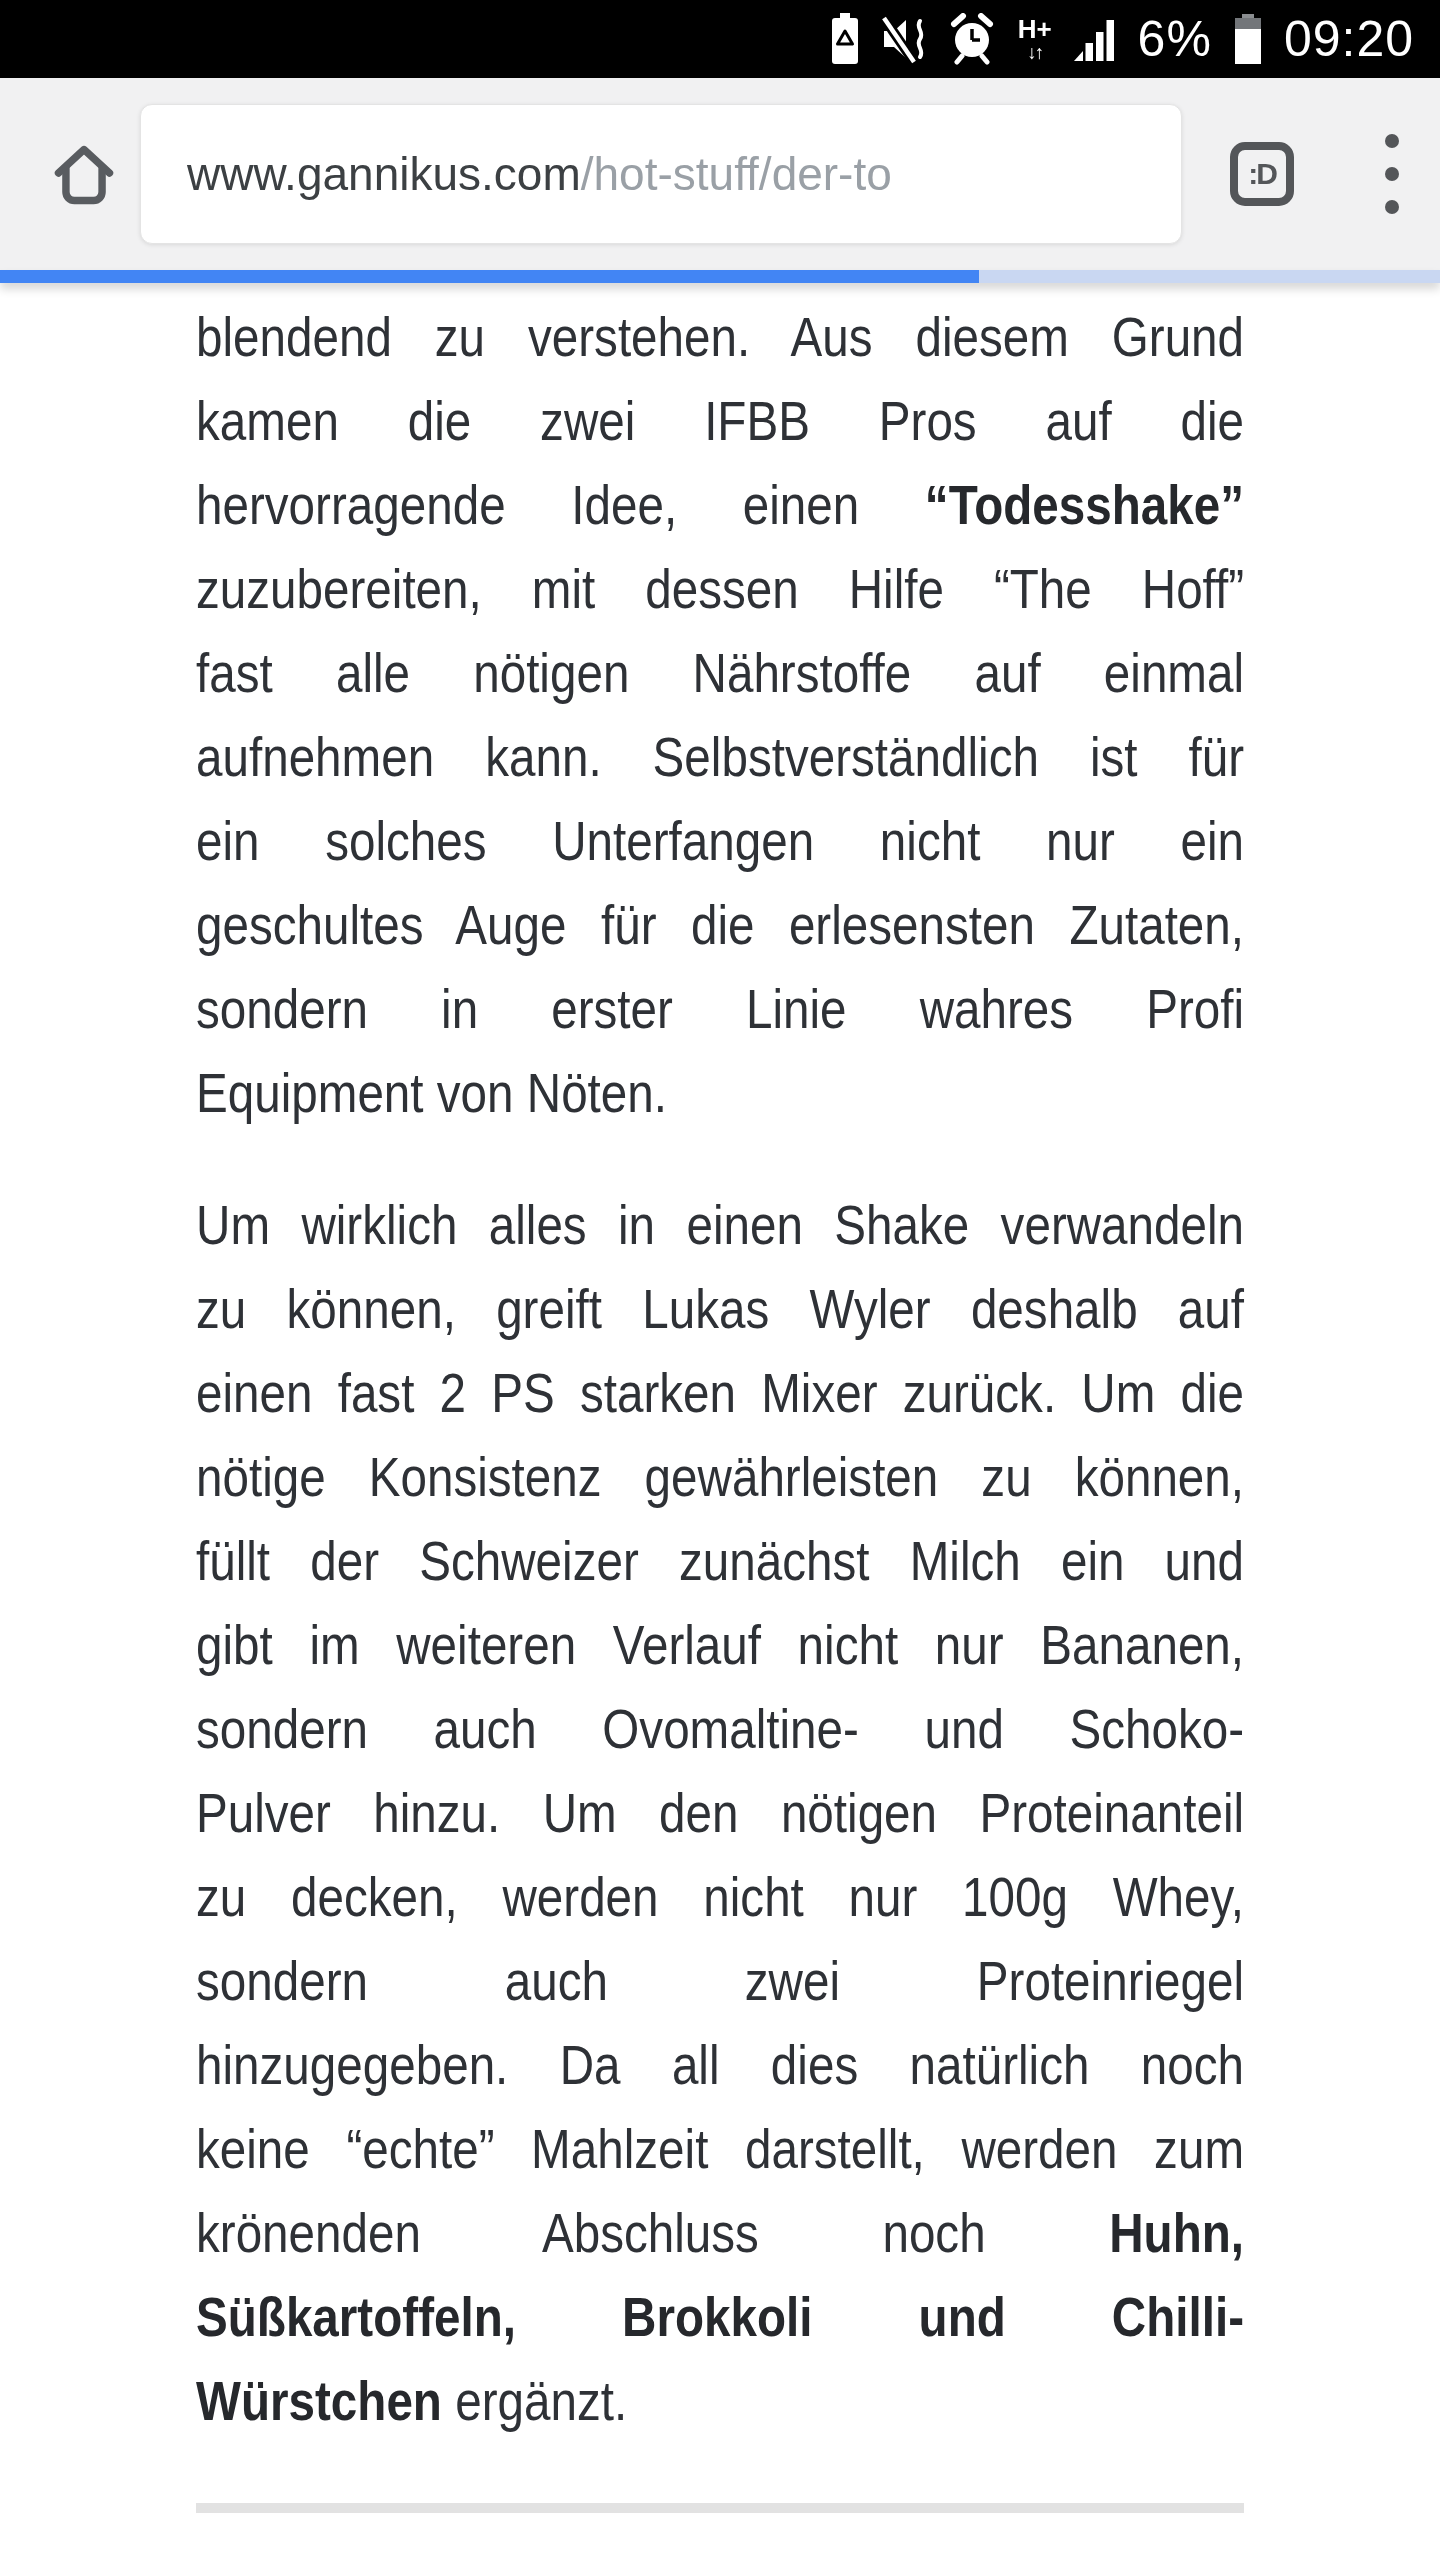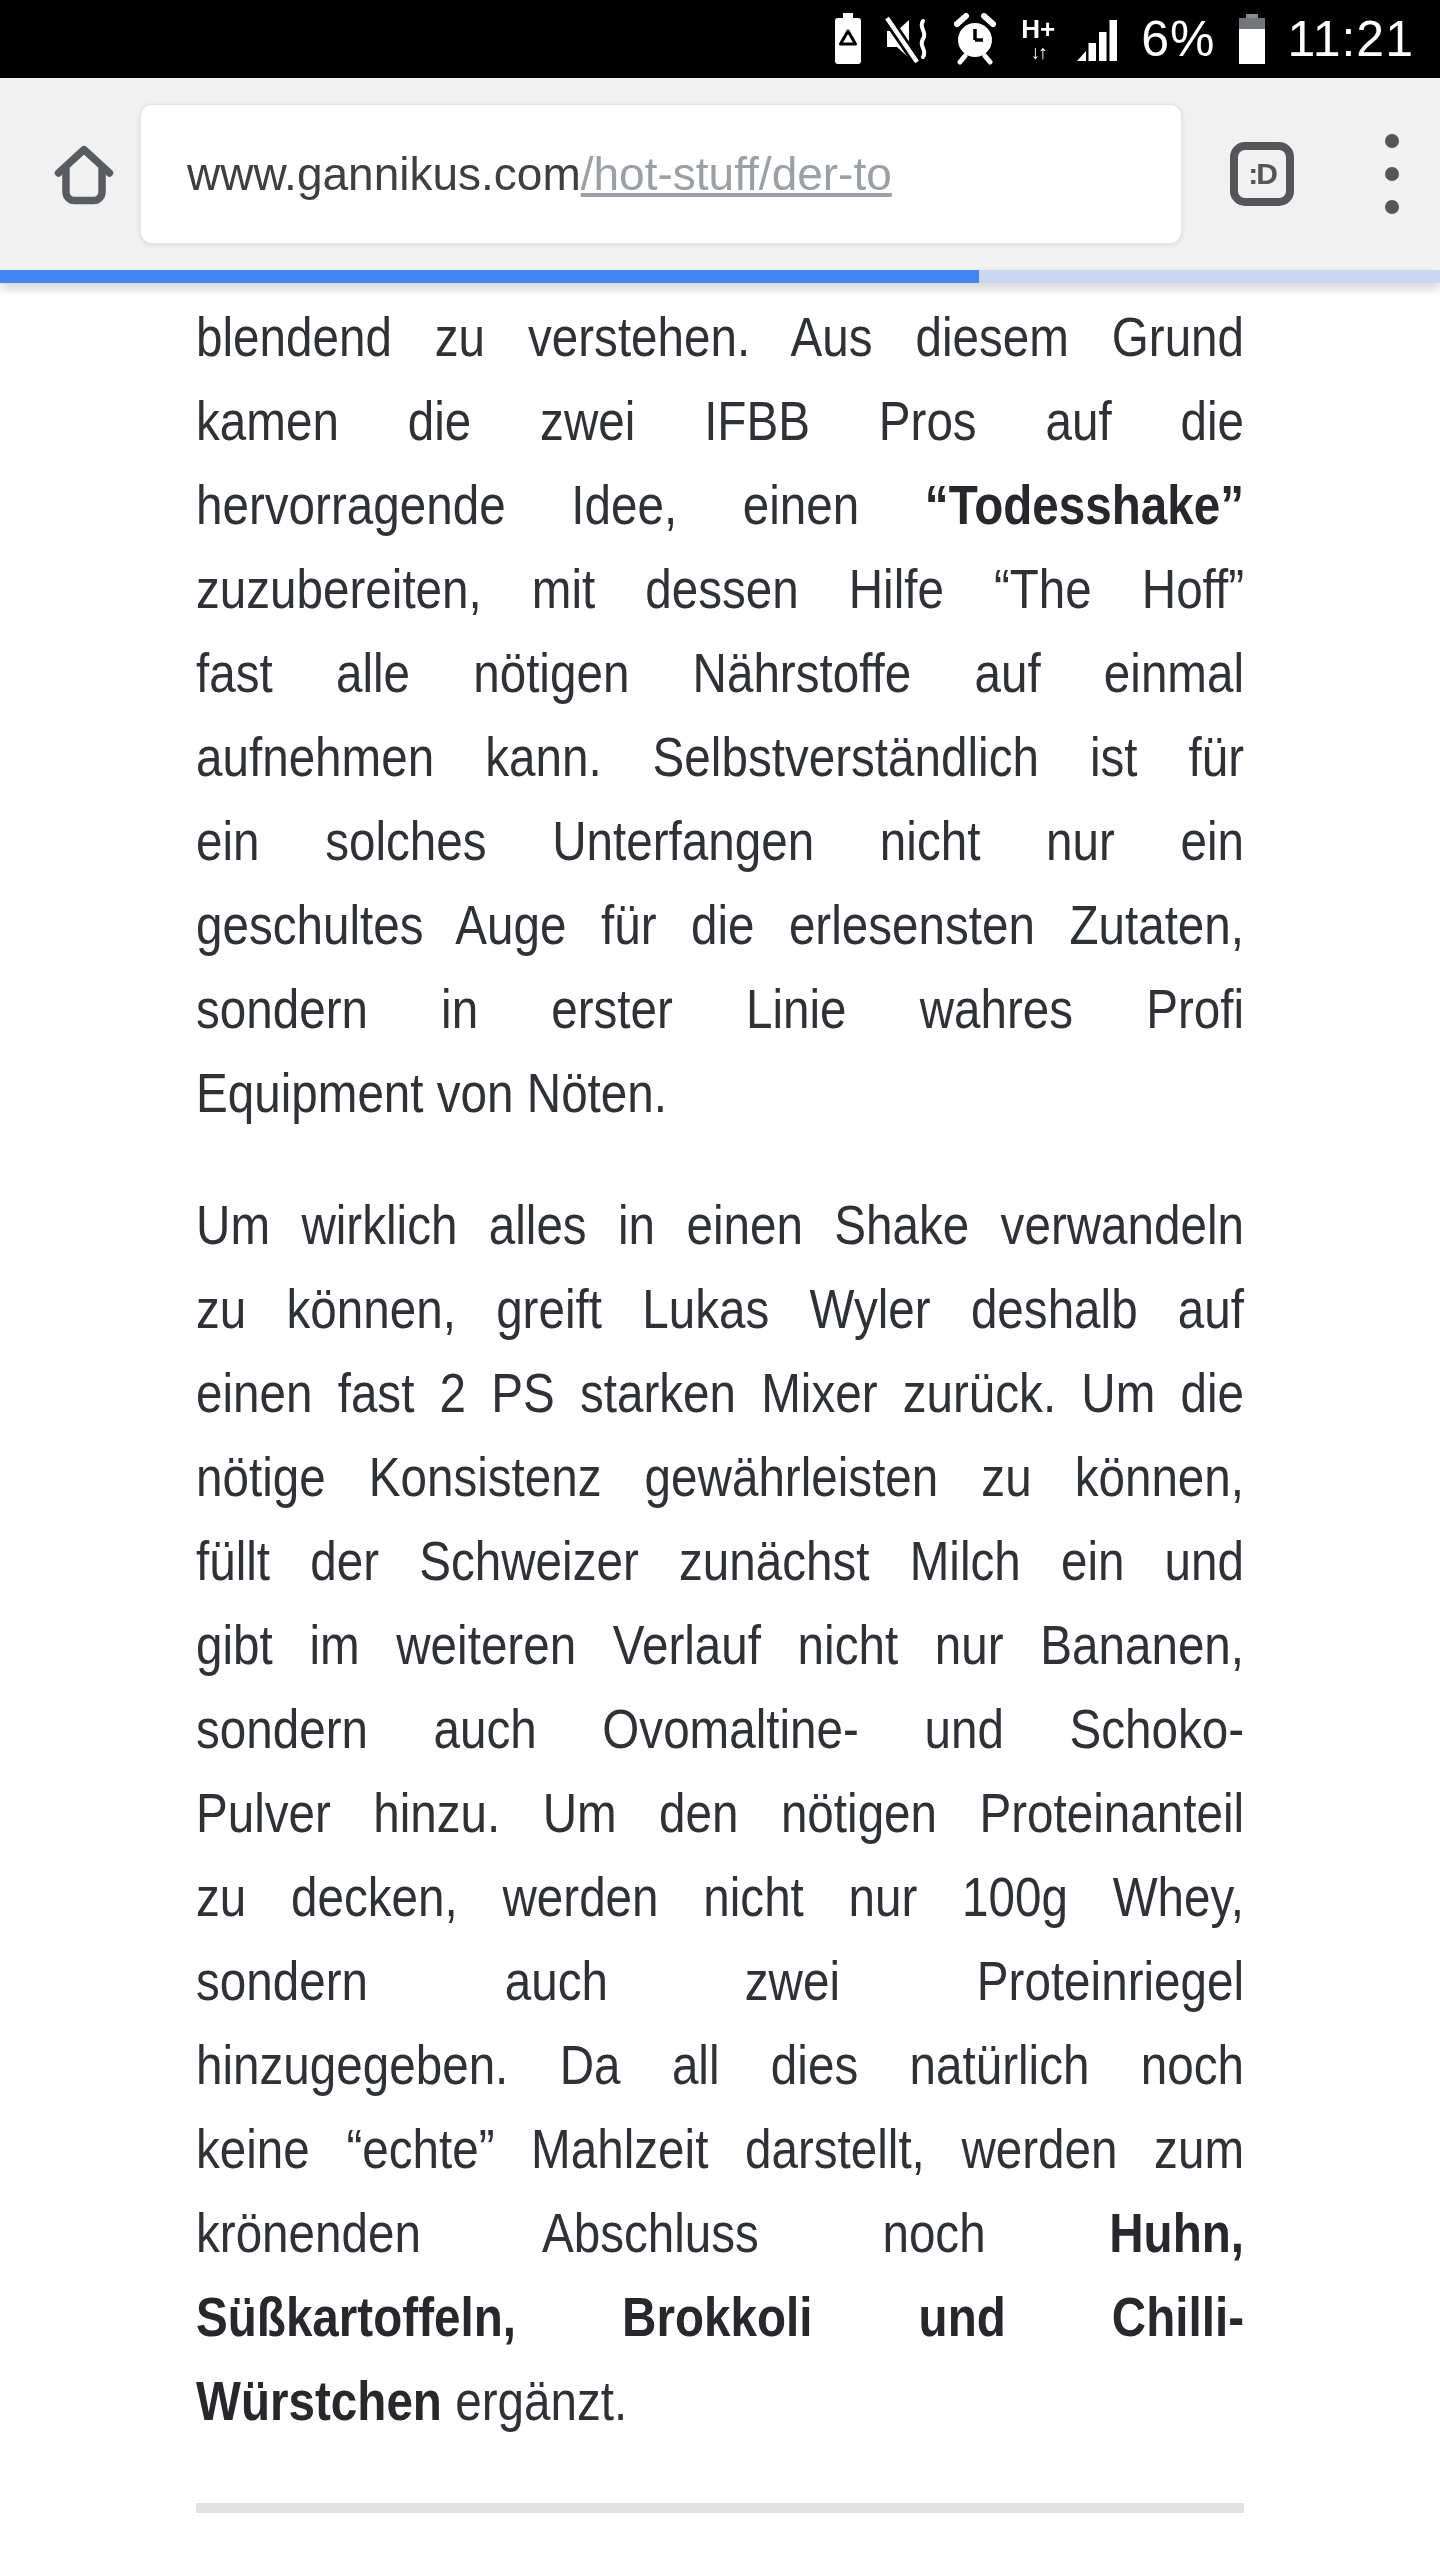--- a/index.html
+++ b/index.html
@@ -27,21 +27,21 @@
     width: 112px; height: 140px; background: transparent; border: none;
     display: flex; align-items: center; justify-content: center; cursor: pointer;
   }
   .url-pill {
     flex: 1; height: 140px; background: #ffffff; border: 1px solid #e4e4e4;
     border-radius: 12px; box-shadow: 0 1px 4px rgba(0,0,0,0.10);
     display: flex; align-items: center; padding-left: 46px;
     overflow: hidden; white-space: nowrap; margin-right: 48px; cursor: text;
   }
   .url-pill .domain { color: #3c4043; font-size: 46px; }
-  .url-pill .path   { color: #9aa0a6; font-size: 46px; text-decoration: underline; }
+  .url-pill .path   { color: #9aa0a6; font-size: 46px; }
   .tab-btn {
     width: 64px; height: 64px; border: 8px solid #545659; border-radius: 15px;
     background: transparent; display: flex; align-items: center; justify-content: center;
     cursor: pointer; margin-right: 78px; flex: none;
   }
   .tab-btn span { color: #545659; font-size: 30px; font-weight: 700; letter-spacing: -2px;
     font-family: "Liberation Sans", sans-serif; }
   .menu-btn {
     width: 40px; height: 110px; background: transparent; border: none;
     display: flex; flex-direction: column; align-items: center; justify-content: center;
@@ -109,21 +109,21 @@
     <rect x="11.5" y="28" width="7.5" height="18" fill="#fff"></rect>
     <rect x="22" y="17" width="7.5" height="29" fill="#fff"></rect>
     <rect x="32.5" y="5" width="7.5" height="41" fill="#fff"></rect>
   </svg>
   <span class="sb-txt">6%</span>
   <svg class="sb-icon" width="28" height="50" viewBox="0 0 28 50">
     <rect x="8" y="0" width="12" height="4" fill="#8a8d90"></rect>
     <rect x="1" y="4" width="26" height="46" fill="#ffffff"></rect>
     <rect x="1" y="4" width="26" height="11" fill="#73767a"></rect>
   </svg>
-  <span class="sb-txt">11:21</span>
+  <span class="sb-txt">09:20</span>
 </header>
 
 <div class="toolbar" style="background: rgb(241, 241, 242);">
   <button class="home-btn">
     <svg width="68" height="72" viewBox="0 0 64 62">
       <path d="M8 30 L32 8 L56 30" fill="none" stroke="#595c60" stroke-width="7" stroke-linecap="round" stroke-linejoin="round"></path>
       <path d="M15 26 V48 a8 8 0 0 0 8 8 H41 a8 8 0 0 0 8 -8 V26" fill="none" stroke="#595c60" stroke-width="7" stroke-linecap="round"></path>
     </svg>
   </button>
   <div class="url-pill">

